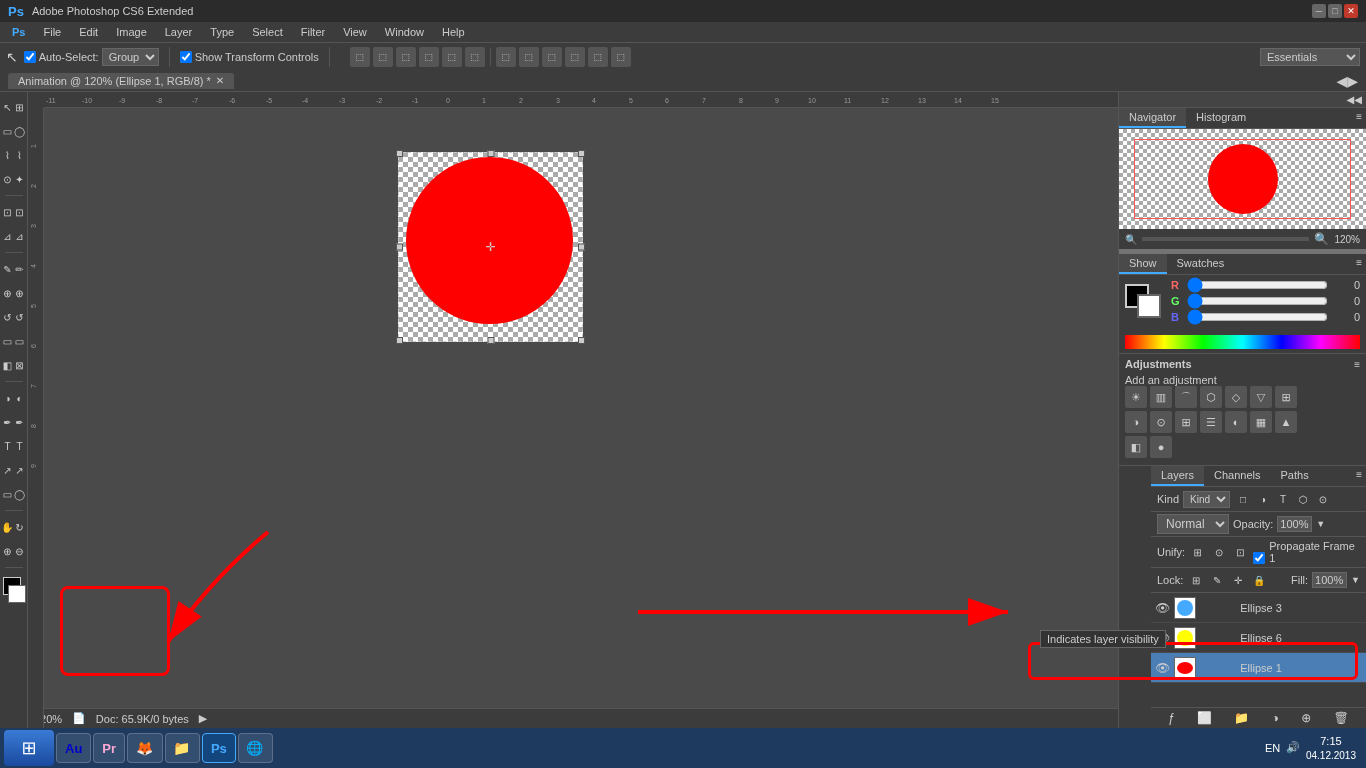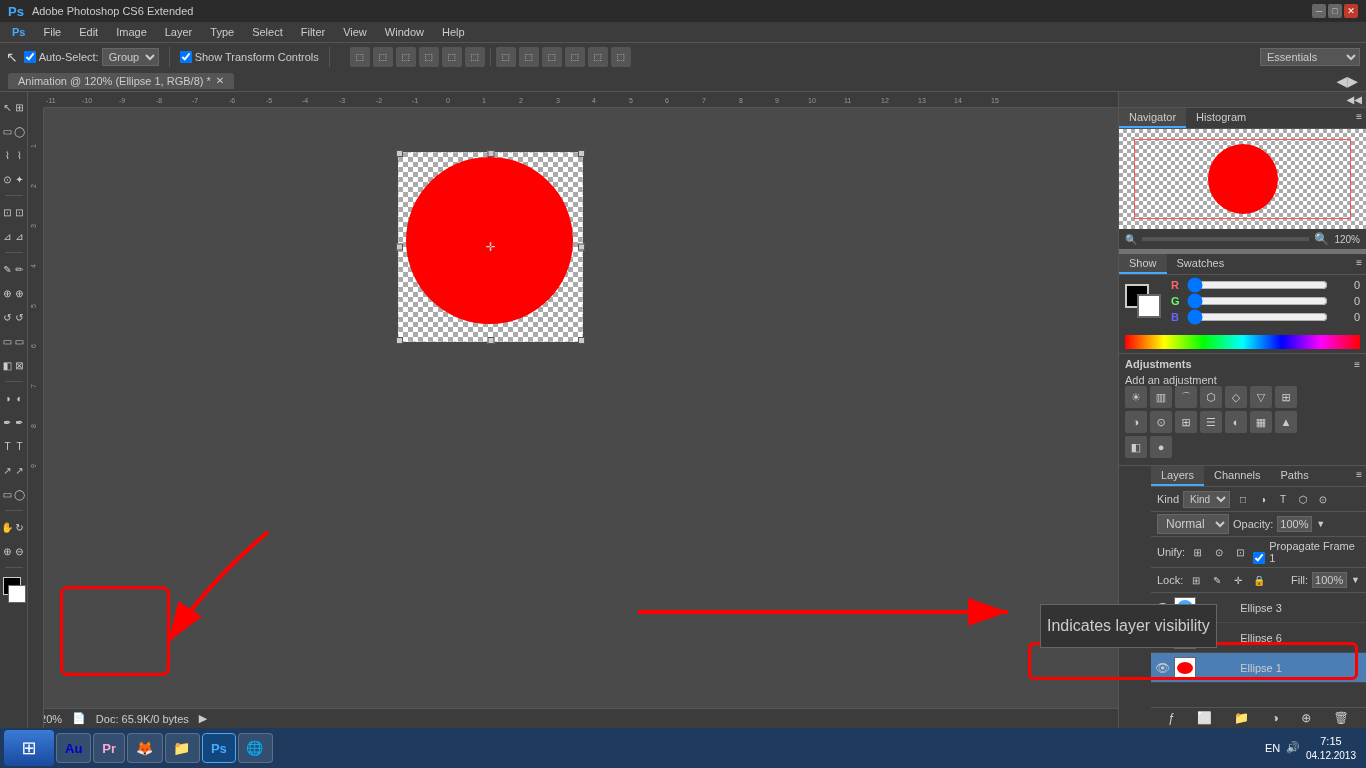--- a/index.html
+++ b/index.html
@@ -135,21 +135,21 @@
 
     .layer-item { height: 30px; display: flex; align-items: center; padding: 0 4px; gap: 4px; cursor: pointer; border-bottom: 1px solid #4a4a4a; }
     .layer-item.active { background: #4a7eb5; }
     .layer-thumb { width: 22px; height: 22px; border: 1px solid #666; background: #fff; display: flex; align-items: center; justify-content: center; }
     .layer-name { flex: 1; font-size: 11px; margin-left: 40px; }
     
     .layers-bottom { display: flex; align-items: center; justify-content: space-around; padding: 3px 6px; border-top: 1px solid #555; }
     .layers-btn { background: transparent; border: none; color: #ccc; cursor: pointer; font-size: 12px; }
     
     
-    .tooltip { position: absolute; background: #333; color: #ccc; padding: 12px 6px; font-size: 16px; border: 1px solid #666; white-space: nowrap; z-index: 100; }
+    .tooltip { position: absolute; background: #333; color: #ccc; padding: 2px 6px; font-size: 11px; border: 1px solid #666; white-space: nowrap; z-index: 100; }
 
     
     .circle-annotation { position: absolute; border: 3px solid #ff0000; border-radius: 50%; pointer-events: none; }
 
     
     .blend-mode-select { background: #555; color: #ccc; border: 1px solid #666; font-size: 12px; padding: 1px 4px; }
     .opacity-input { width: 35px; background: #555; color: #ccc; border: 1px solid #666; font-size: 11px; padding: 1px 2px; }
     
     
     #taskbar { position: fixed; bottom: 0; left: 0; width: 100%; height: 40px; background: #1e3a5f; display: flex; align-items: center; padding: 0 4px; gap: 2px; z-index: 1000; }

